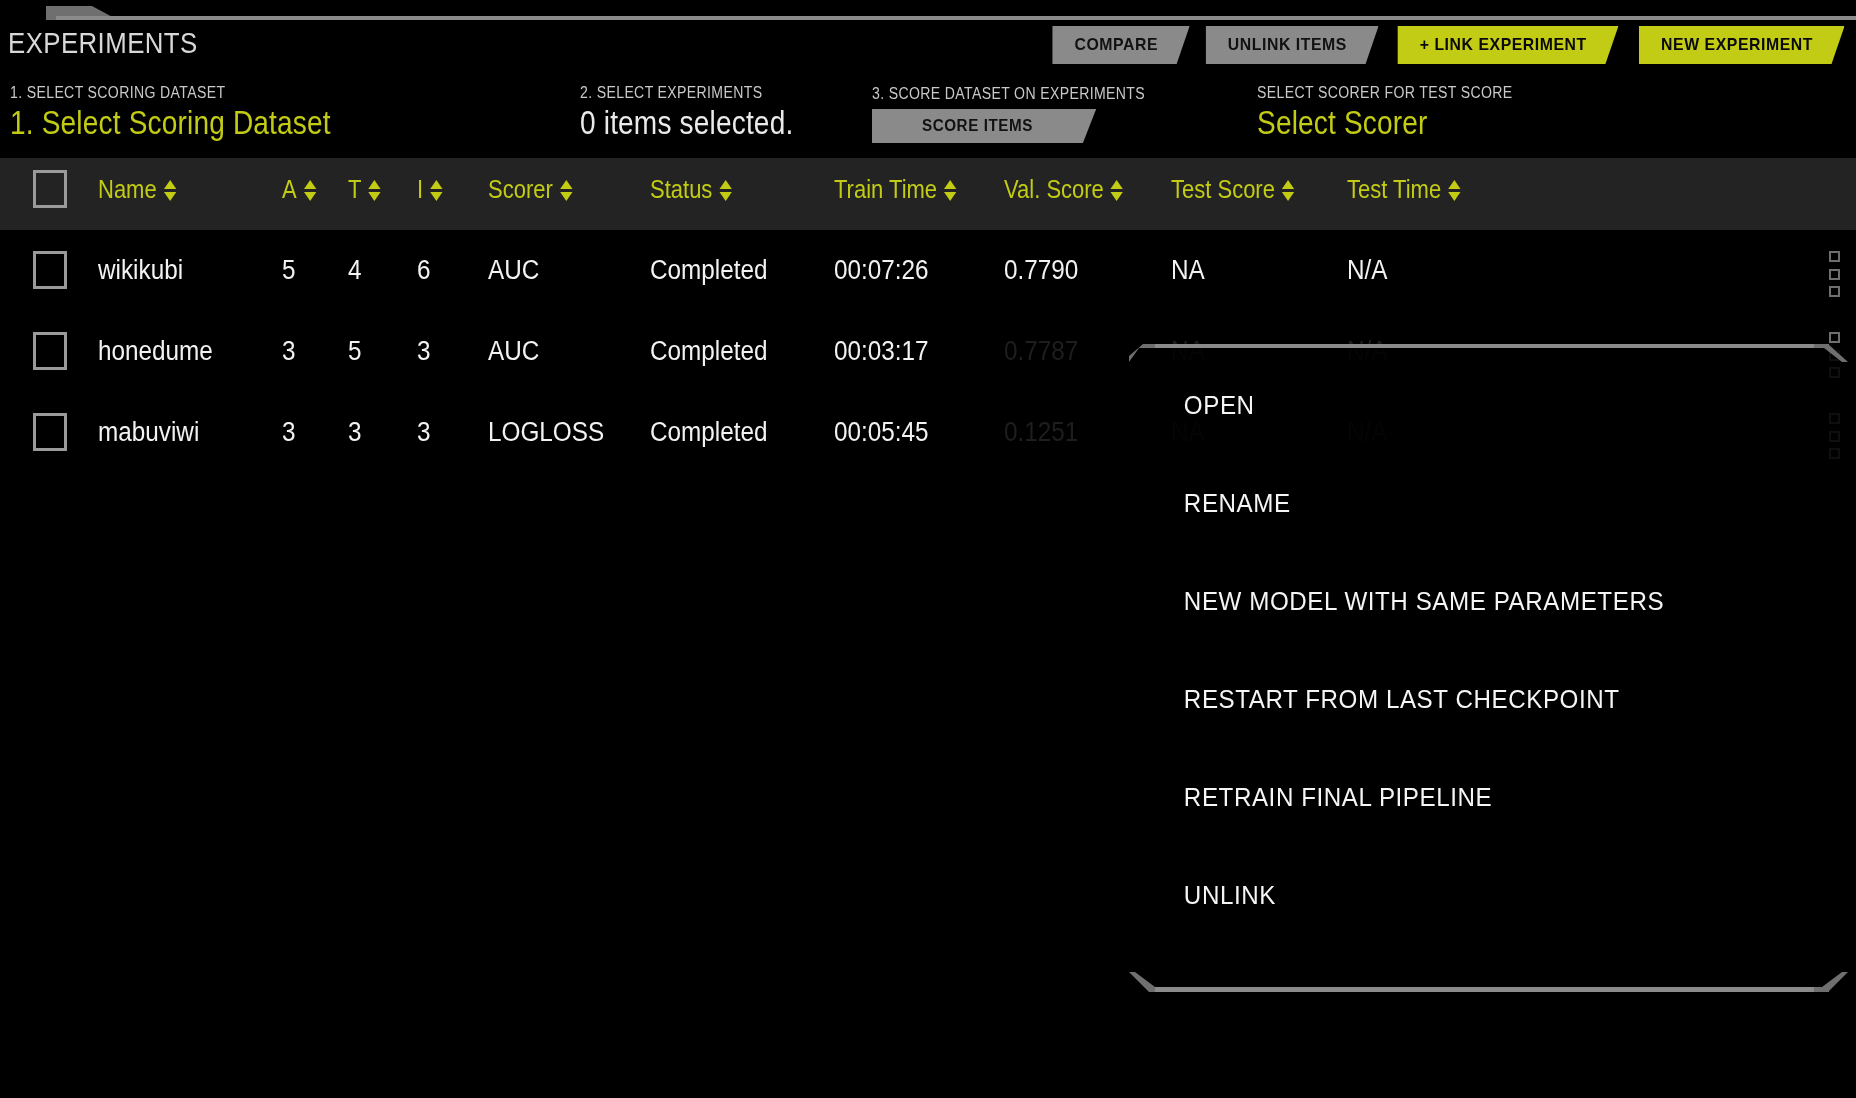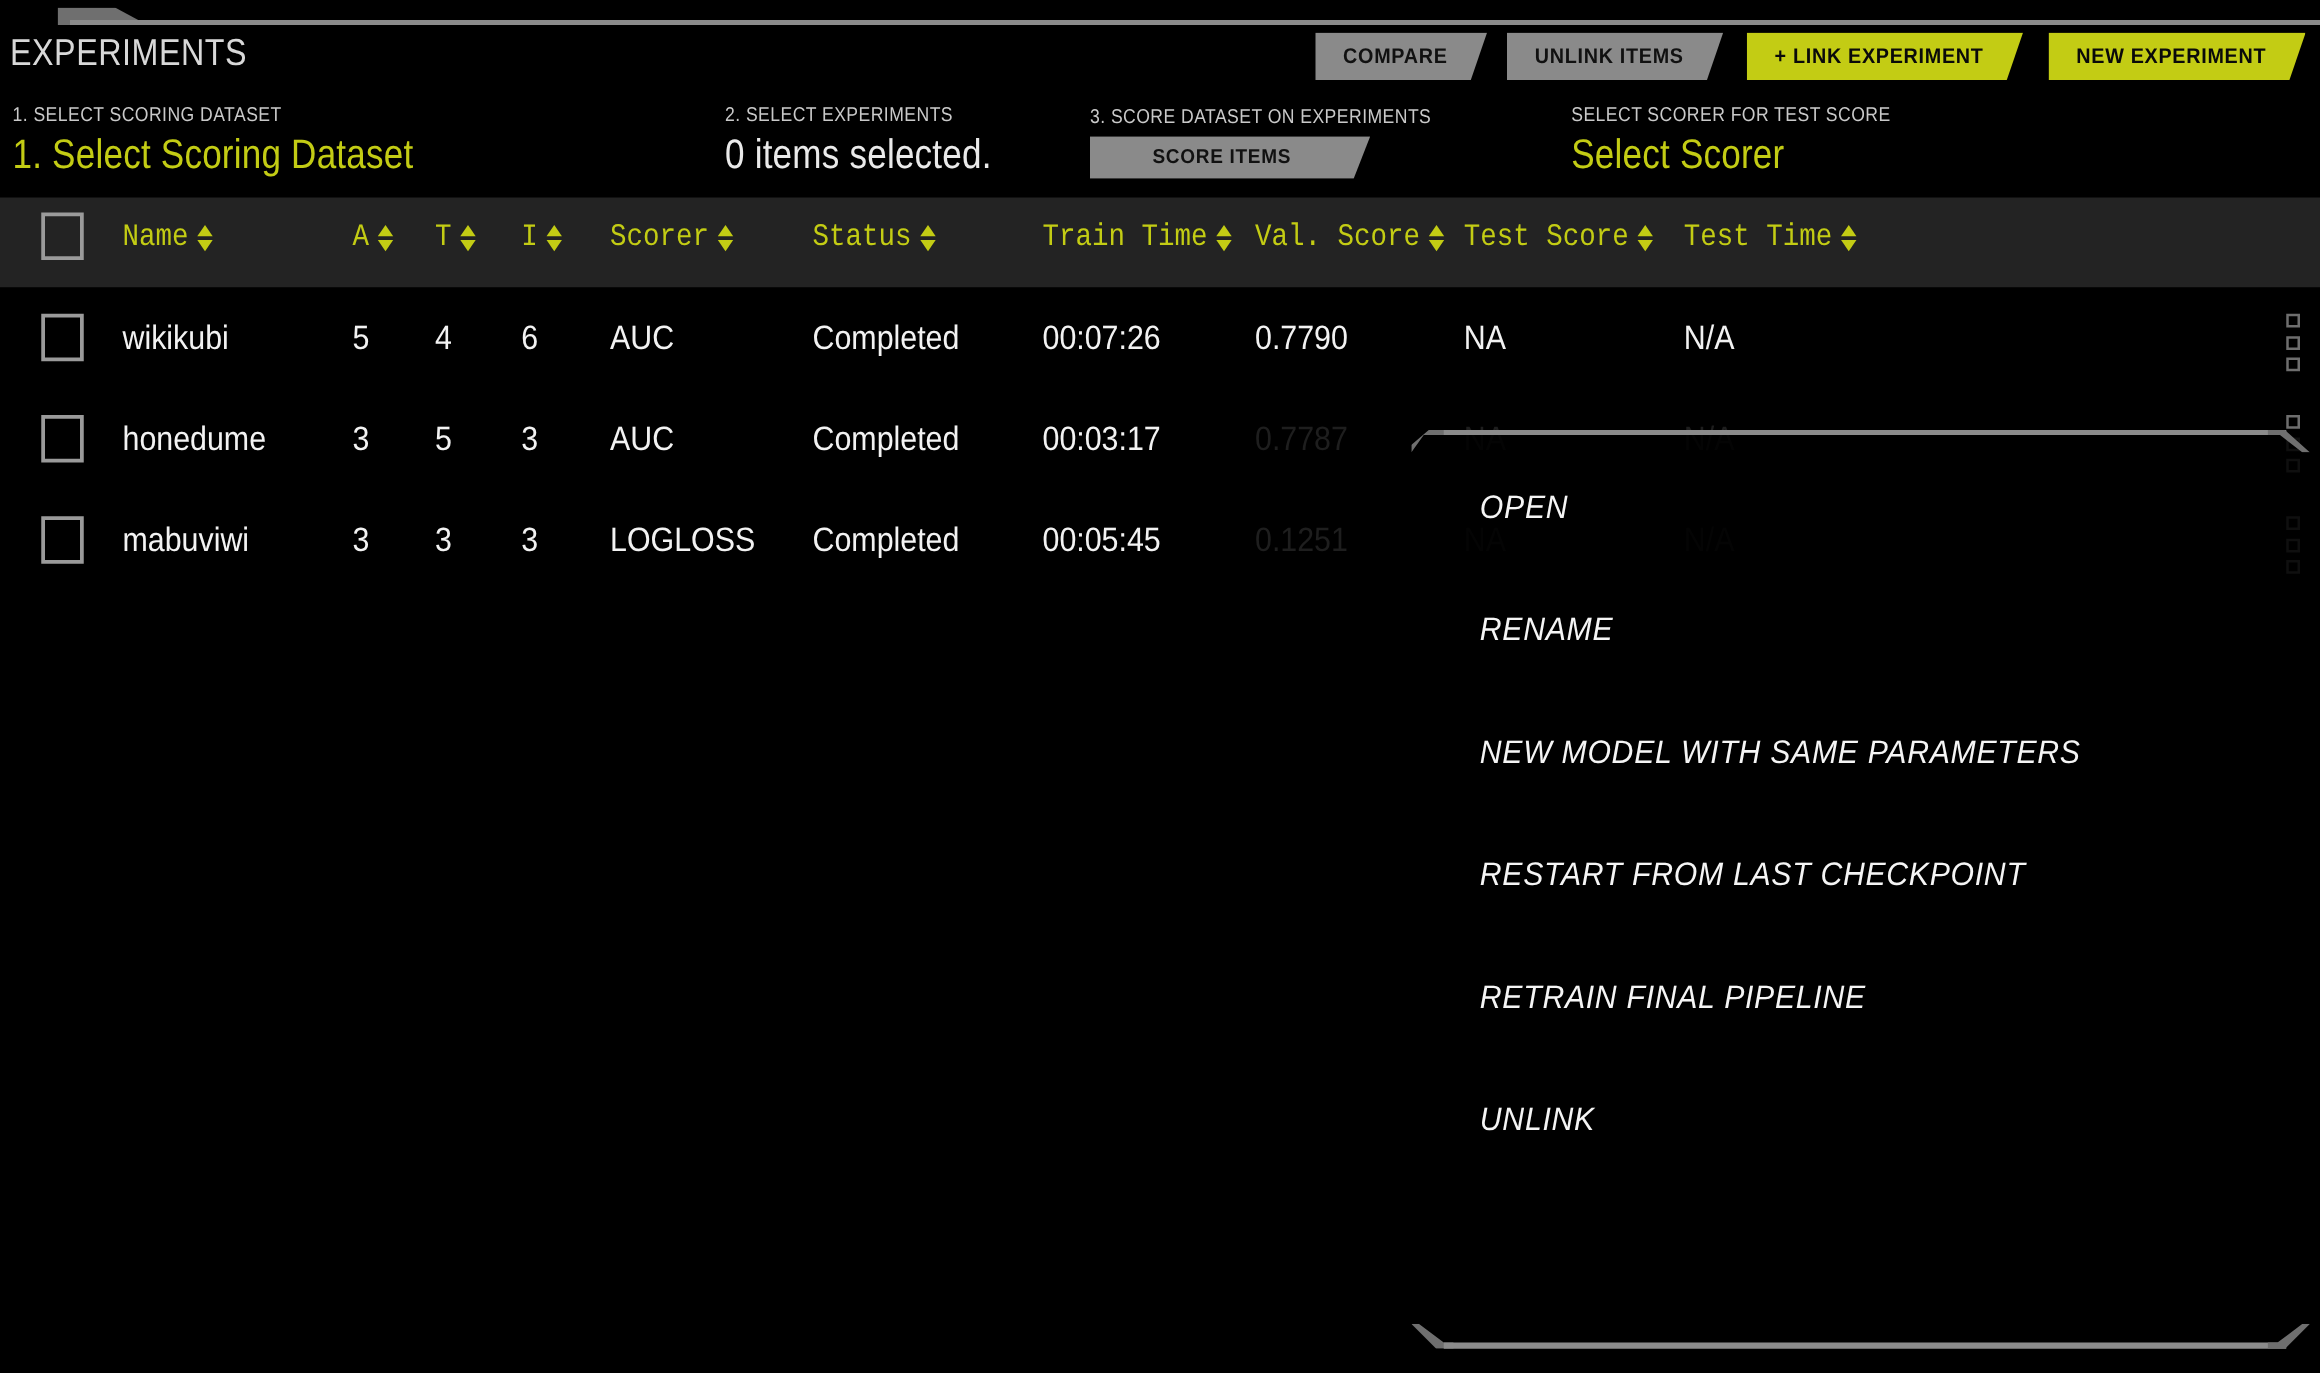--- a/index.html
+++ b/index.html
@@ -138,21 +138,20 @@
   
   #table {
     position: absolute;
     left: 0; top: 158px;
     width: 1856px;
   }
   #table-header {
     position: relative;
     height: 72px;
     background: #232323;
-    font-family: Liberation Mono, monospace;
   }
   .hcell {
     position: absolute;
     top: 0;
     height: 62px;
     display: flex;
     align-items: center;
     color: #c3cc14;
     font-size: 25px;
     white-space: nowrap;
@@ -226,23 +225,22 @@
     box-sizing: border-box;
   }
 
   
   .rcell.dim { color: #1e1e1e; }
 
   
   #context-menu {
     position: absolute;
     left: 1129px; top: 344px;
-    width: 719px; height: 735px;
+    width: 719px; height: 648px;
     background: rgba(0,0,0,0.86);
-    font-style: italic;
   }
   #context-menu .edge-top {
     position: absolute;
     left: 26px; top: 0;
     width: 674px; height: 4px;
     background: #8b8b8b;
   }
   #context-menu .corner-tl {
     position: absolute;
     left: 0px; top: 0px;

